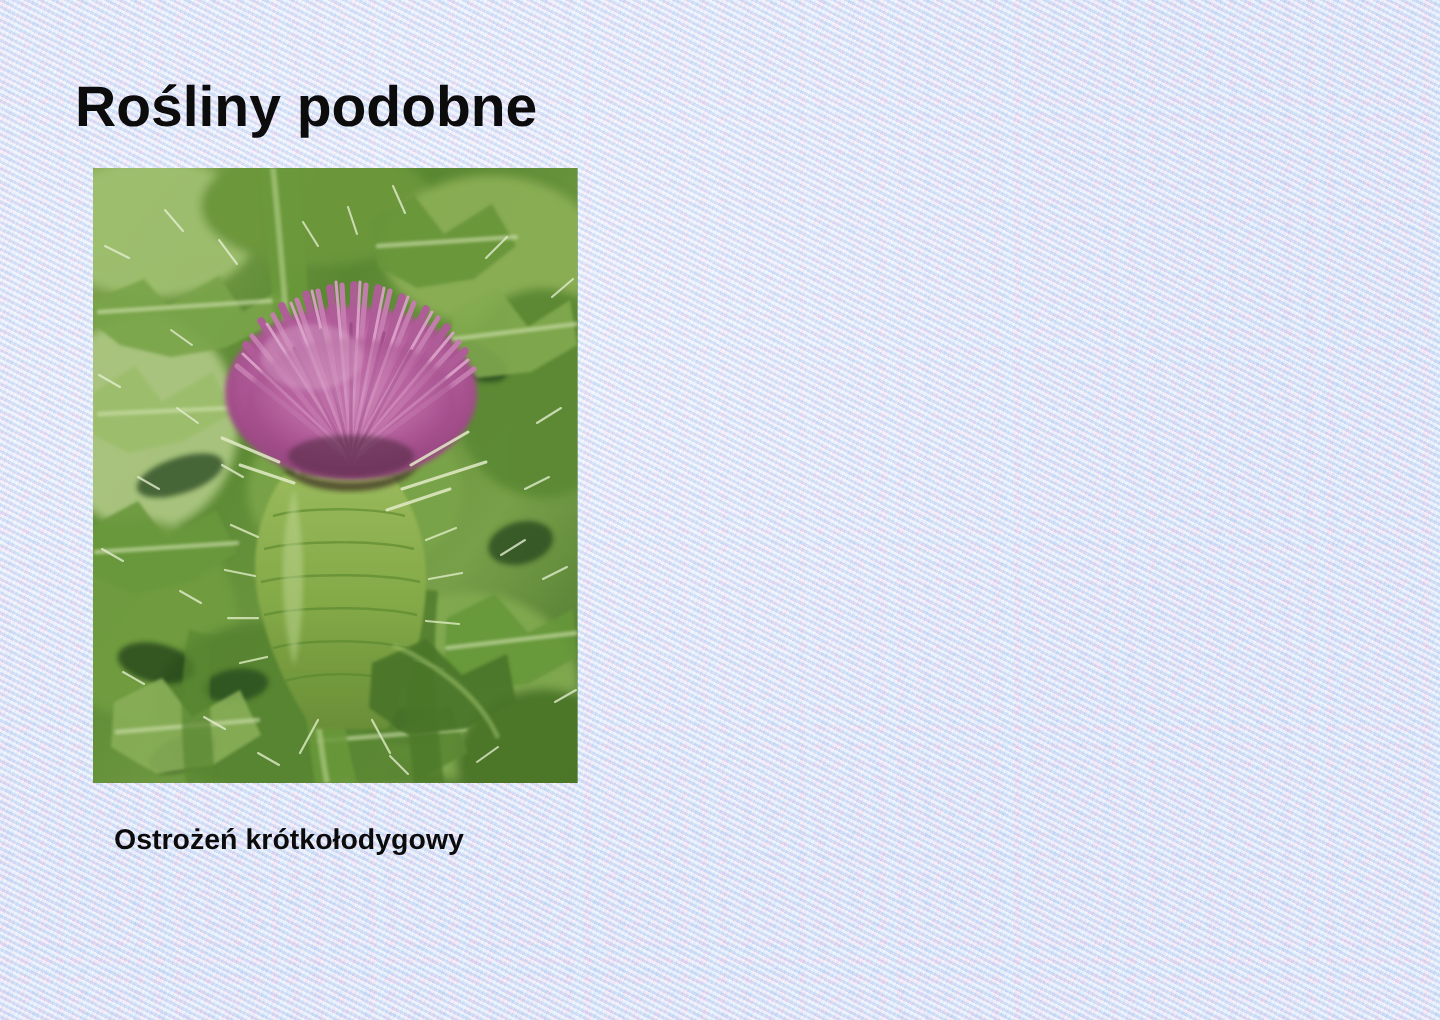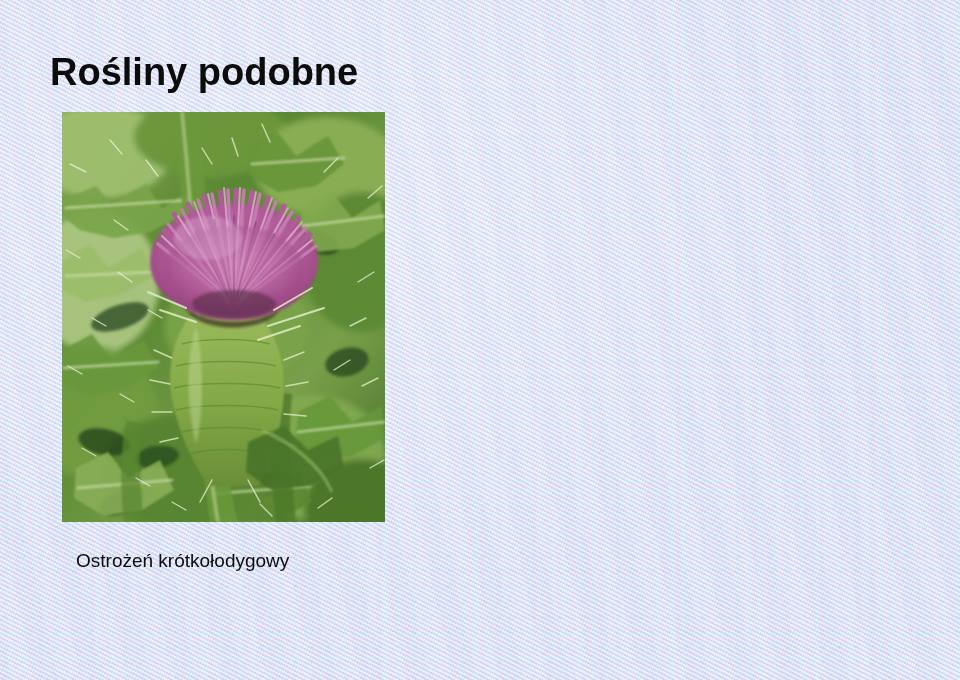--- a/index.html
+++ b/index.html
@@ -81,21 +81,21 @@
     background: #4e7a2e;
   }
   #photo-frame svg { display: block; width: 100%; height: 100%; }
 
   
   #caption {
     position: absolute;
     left: 76px;
     top: 549px;
     font-size: 19px;
-    font-weight: normal;
+    font-weight: bold;
     color: #0c0c0c;
     line-height: 24px;
     white-space: nowrap;
     text-align: center;
   }
 </style>
 </head>
 <body>
 
 <div id="slide">

